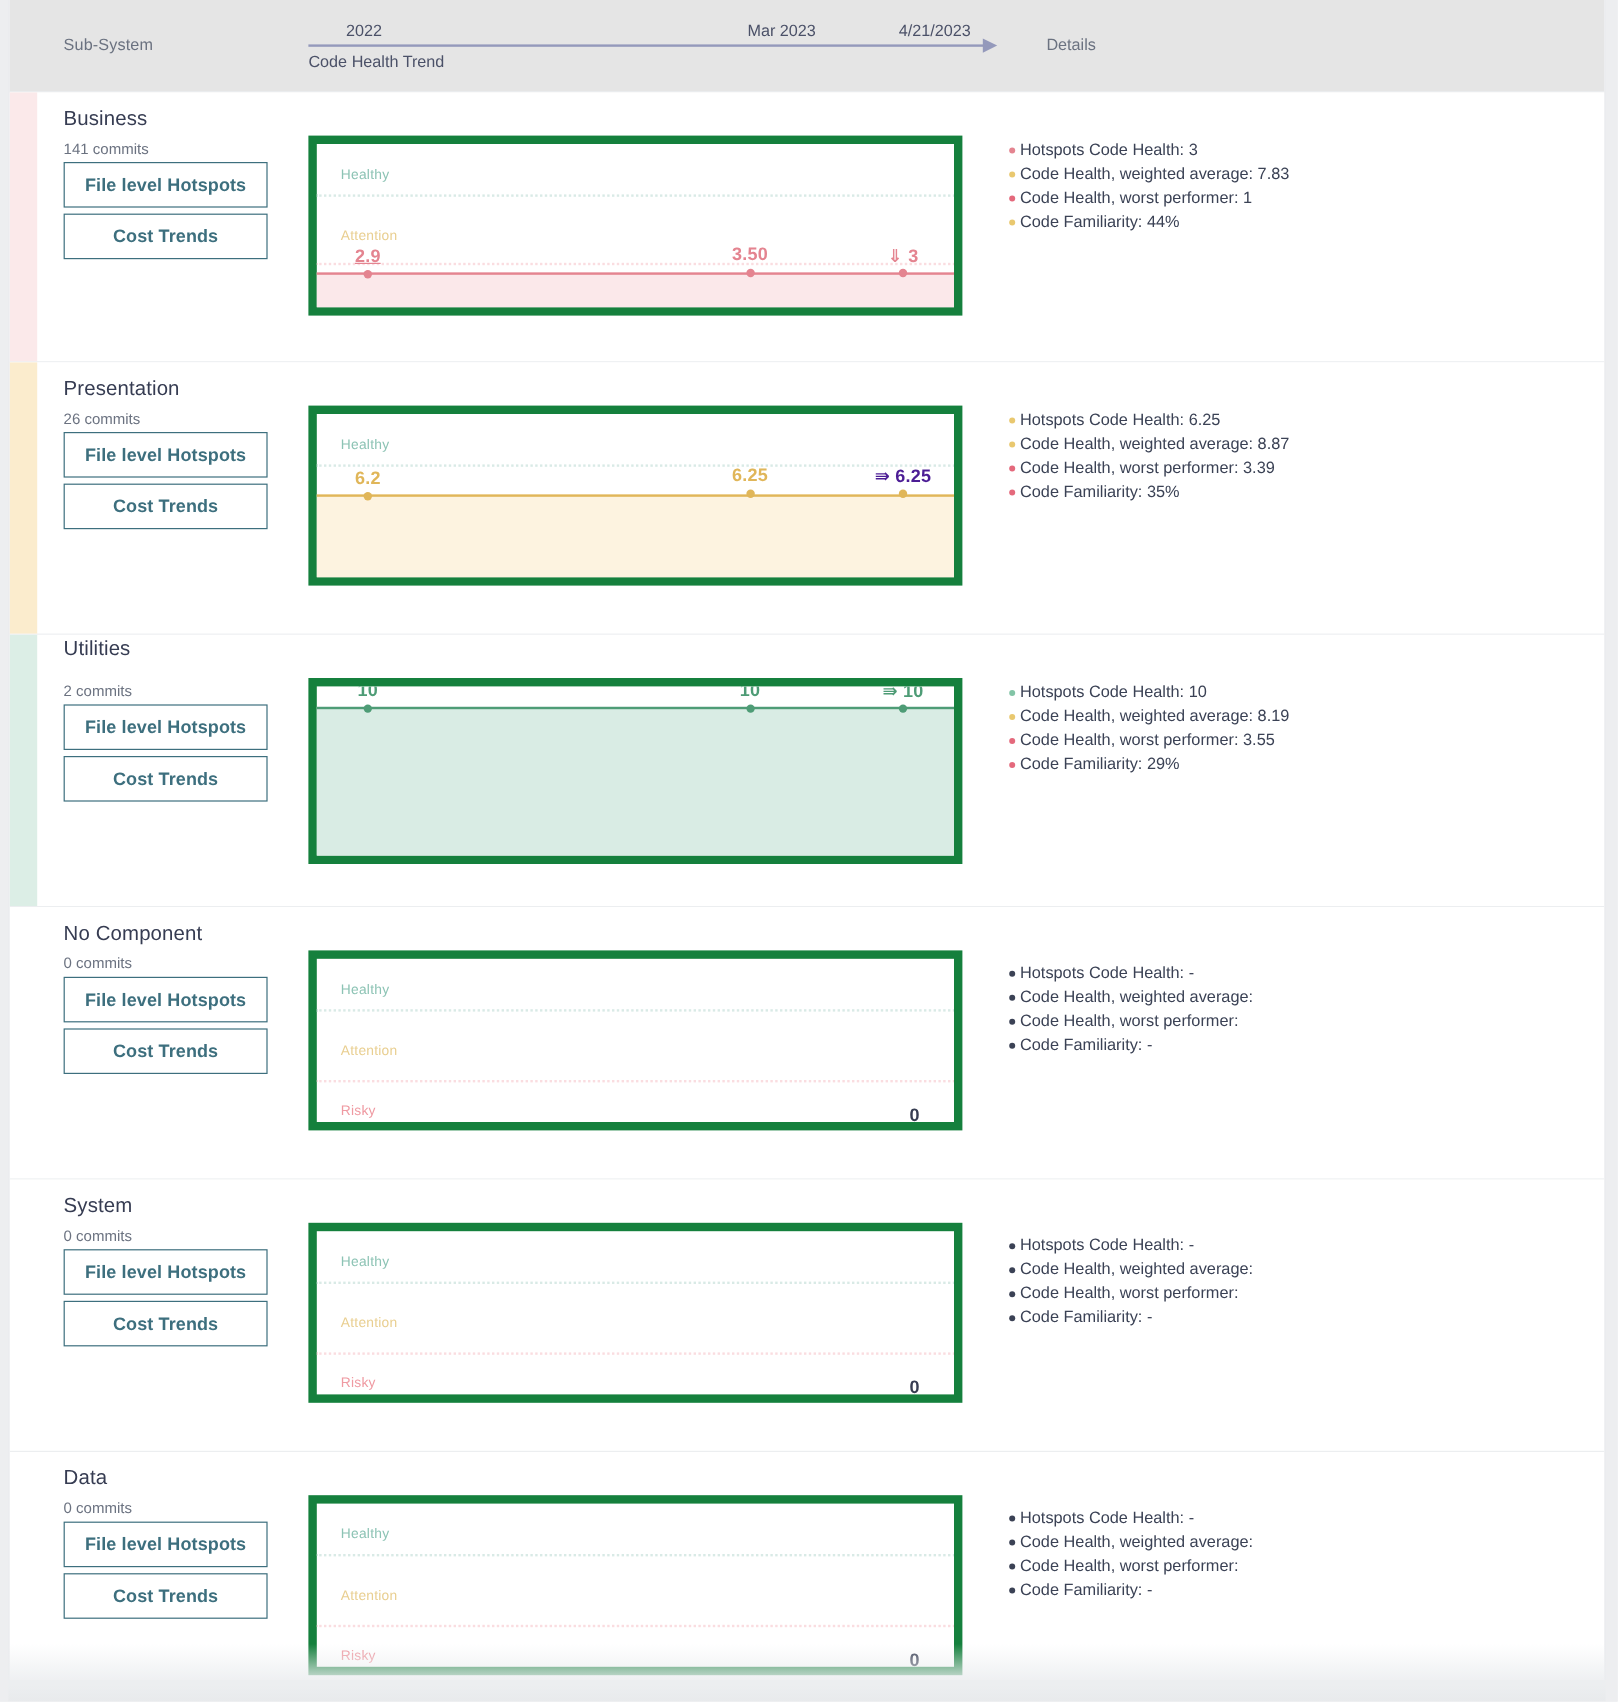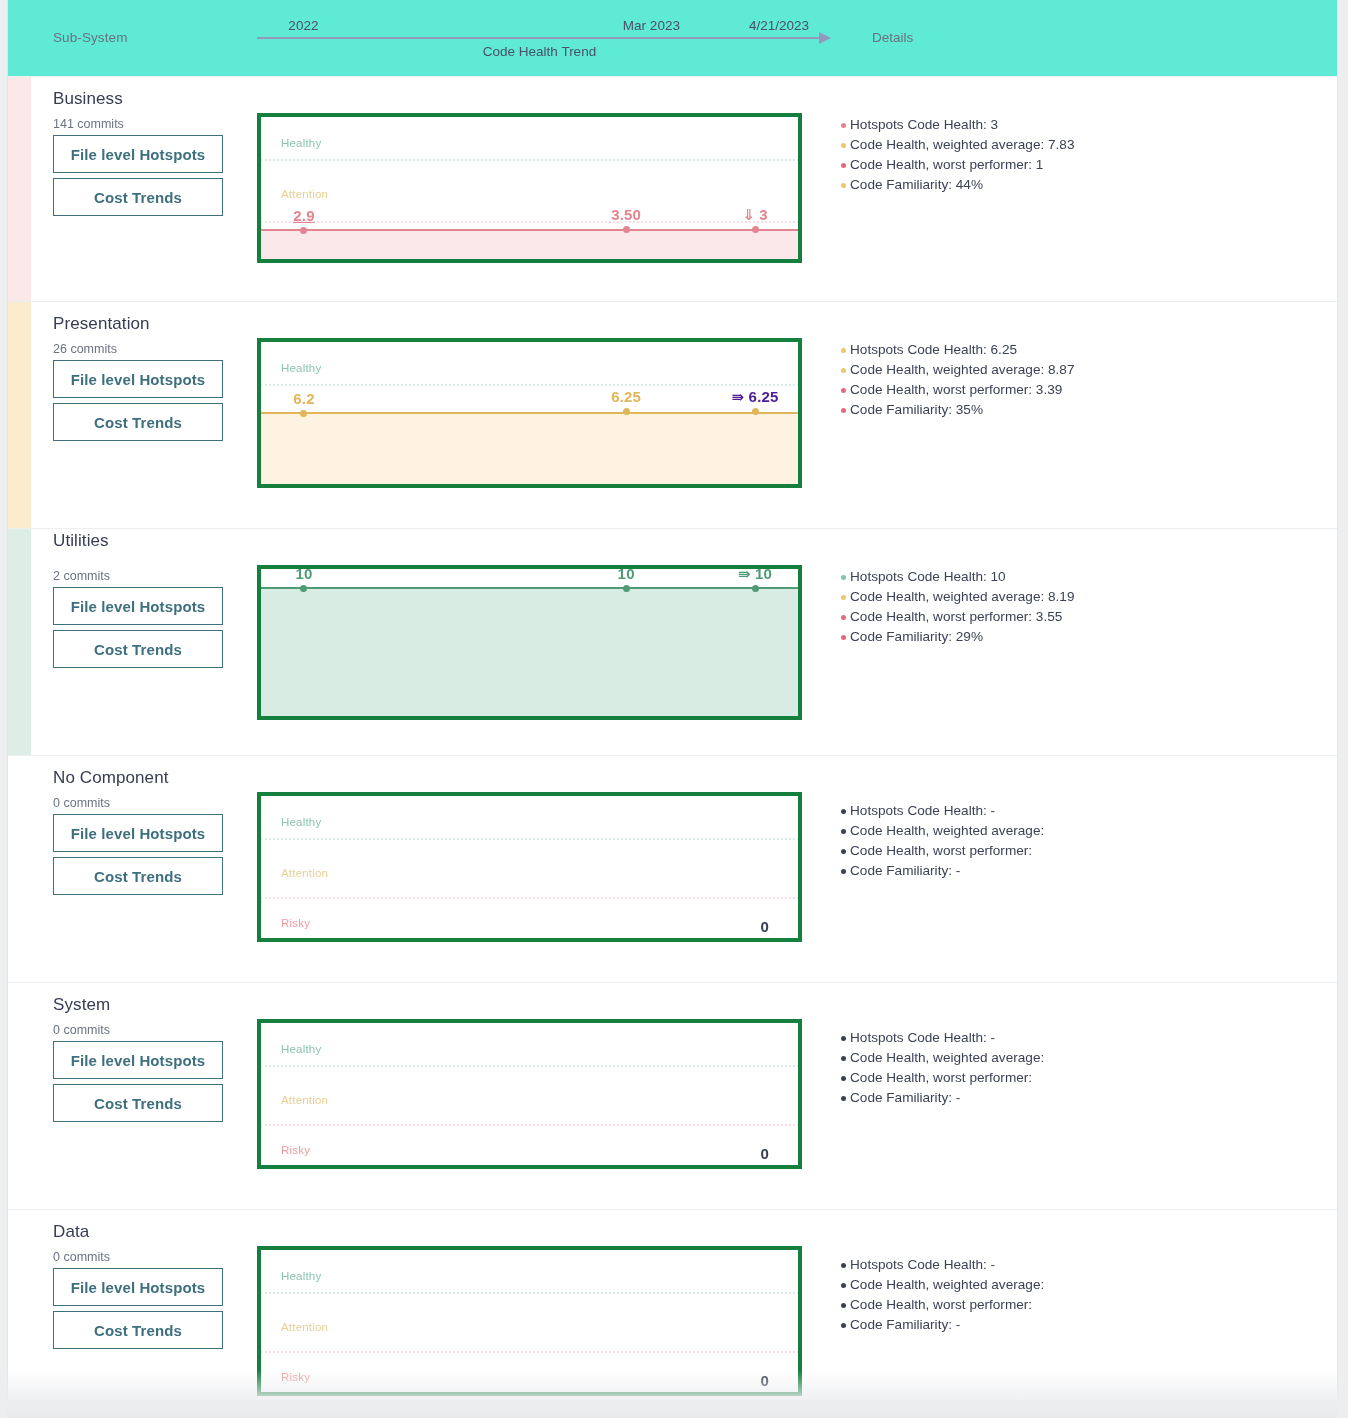--- a/index.html
+++ b/index.html
@@ -38,21 +38,21 @@
     height: 48px;
     background: linear-gradient(to bottom, rgba(245,245,247,0) 0%, #eceef0 72%, #e8eaec 100%);
     pointer-events: none;
   }
 
   
   .header {
     position: relative;
     height: 76px;
     border-bottom: 1px solid #eceef0;
-    background: #5eead4;
+    background: #e5e5e5;
   }
   .hdr-sub {
     position: absolute;
     left: 45px;
     top: 30px;
     font-size: 13.5px;
     color: #6b7280;
     letter-spacing: .1px;
   }
   .hdr-details {
@@ -91,21 +91,21 @@
     top: 18px;
     font-size: 13.5px;
     color: #4b5168;
     white-space: nowrap;
   }
   .axis-caption {
     position: absolute;
     top: 44px;
     left: 0;
     width: 565px;
-    text-align: center;
+    text-align: left;
     font-size: 13.5px;
     color: #4b5168;
   }
 
   
   .row {
     position: relative;
     background: #fff;
     border-bottom: 1px solid #eceef0;
     box-sizing: border-box;
@@ -147,21 +147,21 @@
     letter-spacing: .1px;
     box-sizing: border-box;
     cursor: pointer;
   }
 
   
   .chart {
     position: absolute;
     left: 249px;
     width: 545px;
-    border: 4px solid #15803d;
+    border: 7px solid #15803d;
     box-sizing: border-box;
     overflow: hidden;
     background: #fff;
   }
   .band-label {
     position: absolute;
     left: 20px;
     font-size: 11.5px;
     letter-spacing: .2px;
   }

